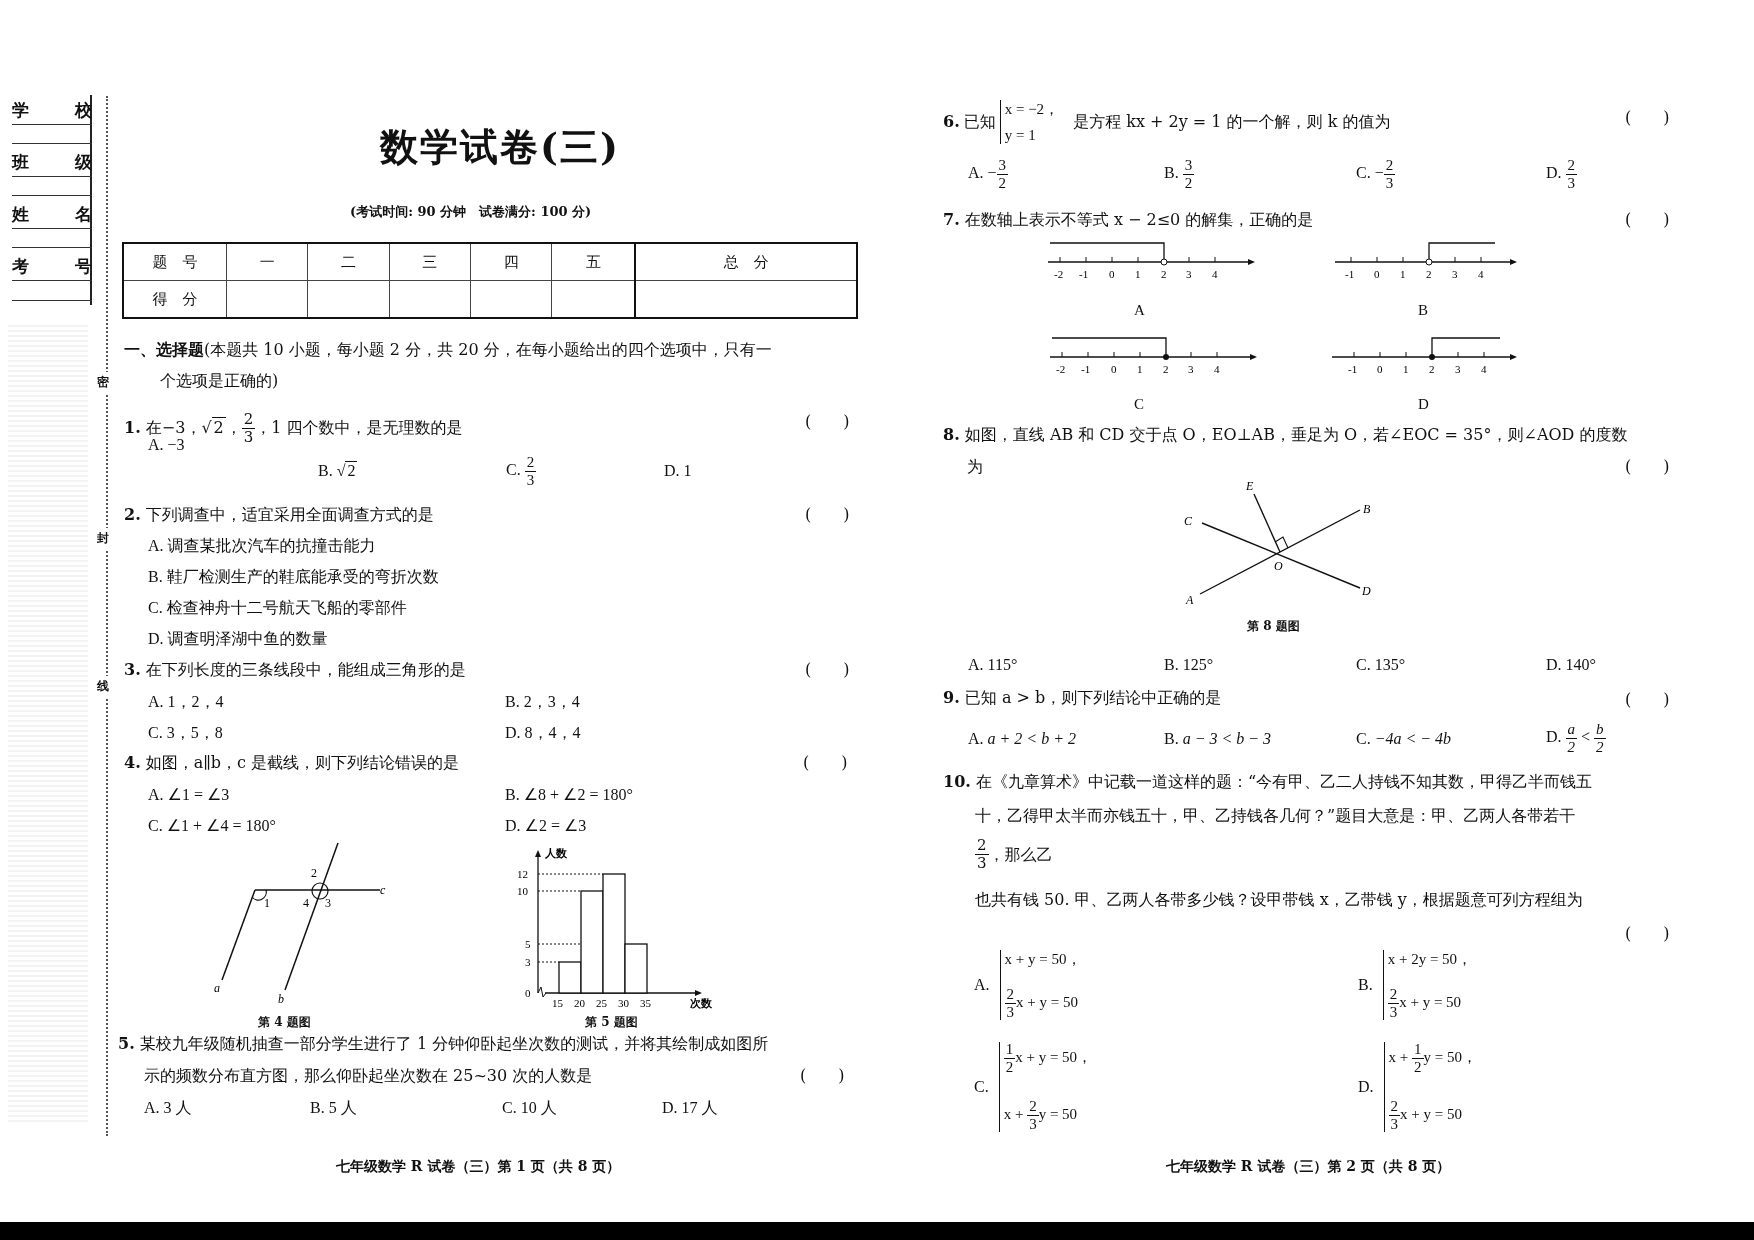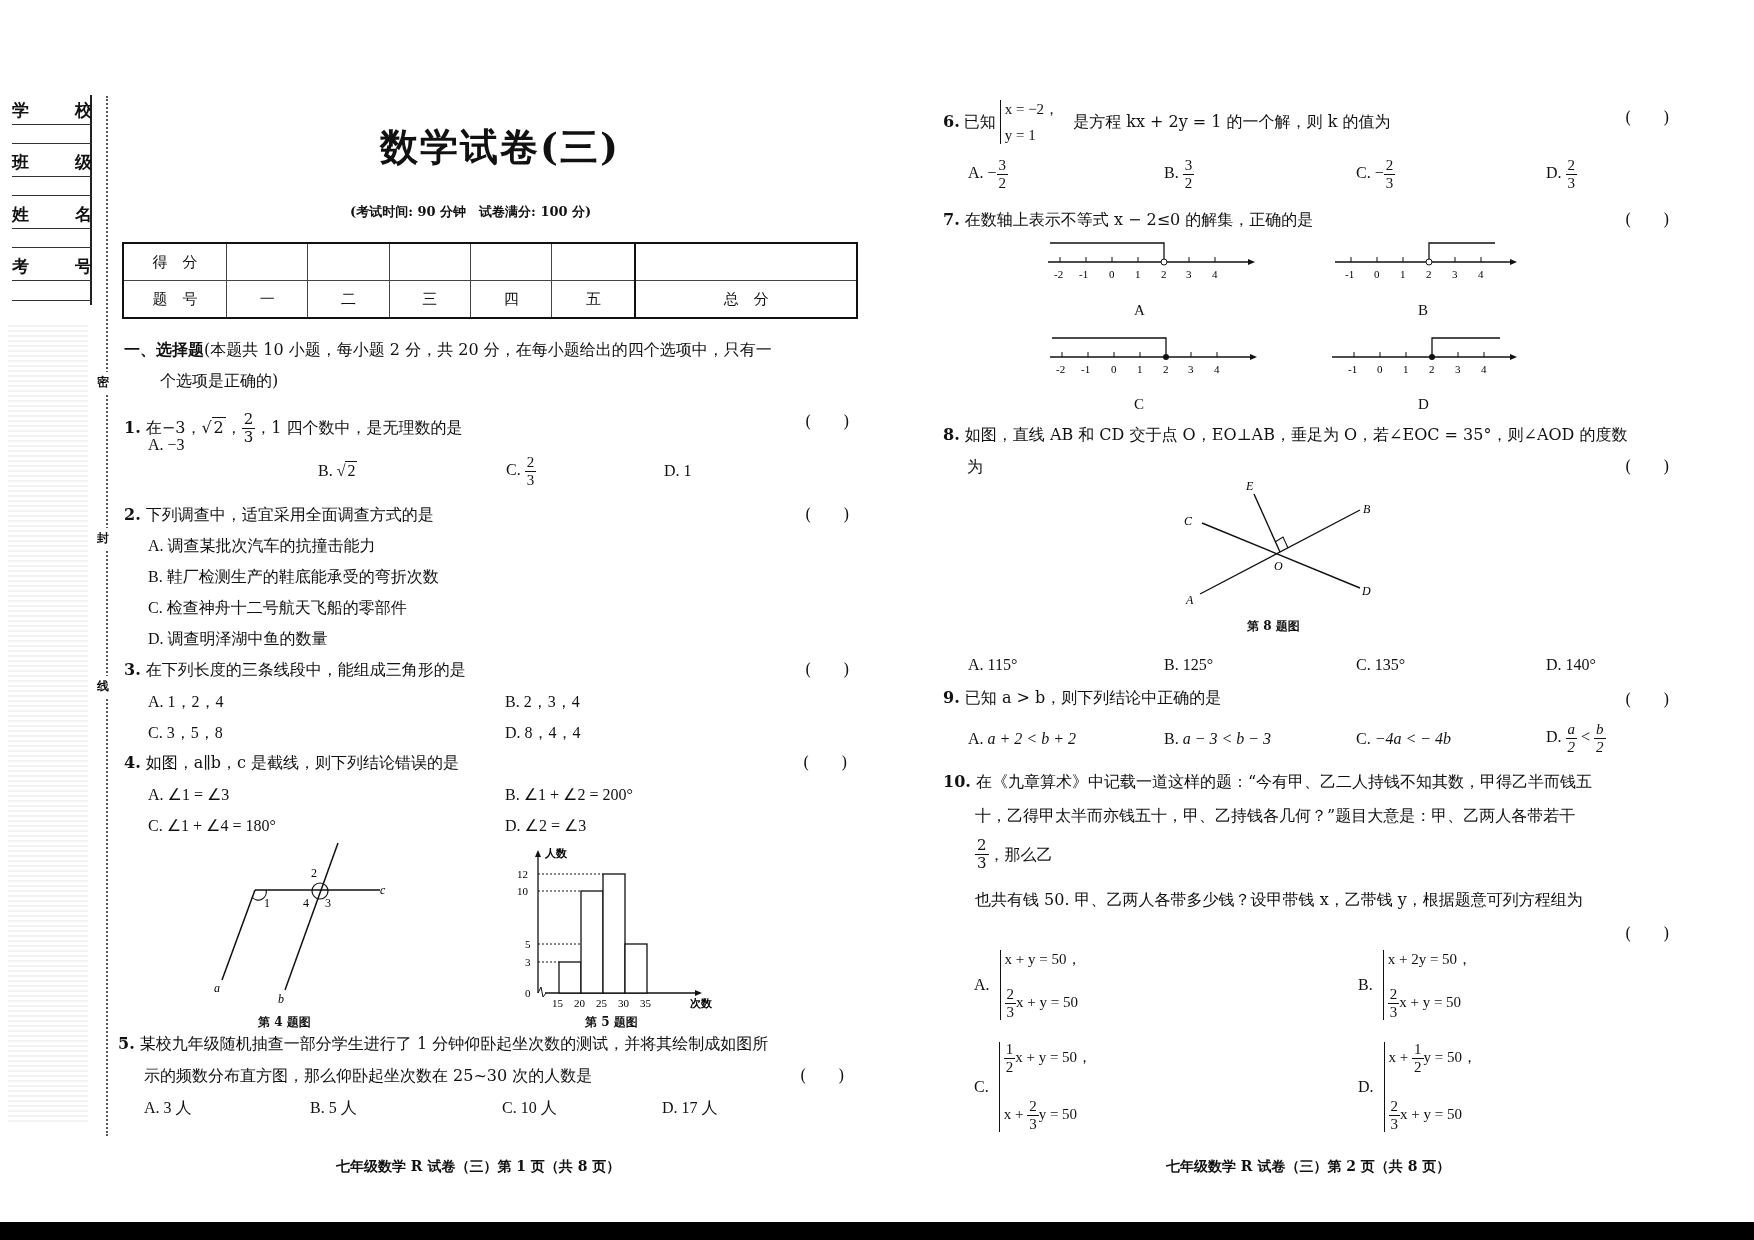--- a/index.html
+++ b/index.html
@@ -64,37 +64,37 @@
 <div class="seal" style="top:372px">密</div>
 <div class="seal" style="top:528px">封</div>
 <div class="seal" style="top:676px">线</div>
 
 <div class="title">数学试卷(三)</div>
 <div class="subtitle">(考试时间: 90 分钟　试卷满分: 100 分)</div>
 
 <table class="score">
   <tbody>
       <tr>
+    <td style="width:100px">题　号</td>
+    <td>一</td>
+    <td>二</td>
+    <td>三</td>
+    <td>四</td>
+    <td>五</td>
+    <td style="border-left:2px solid #111">总　分</td>
+  </tr>
+  <tr>
     <td>得　分</td>
     <td></td>
     <td></td>
     <td></td>
     <td></td>
     <td></td>
     <td style="border-left:2px solid #111"></td>
   </tr>
-  <tr>
-    <td style="width:100px">题　号</td>
-    <td>一</td>
-    <td>二</td>
-    <td>三</td>
-    <td>四</td>
-    <td>五</td>
-    <td style="border-left:2px solid #111">总　分</td>
-  </tr>
 </tbody>
   </table>
 
 <div class="q" style="left:124px;top:340px"><b>一、选择题</b><span>(本题共 10 小题，每小题 2 分，共 20 分，在每小题给出的四个选项中，只有一</span></div>
 <div class="q" style="left:160px;top:371px">个选项是正确的)</div>
 
 <div class="q" style="left:124px;top:412px">
   <b>1.</b>
   <span>在−3，</span>√<span class="sqrt">2</span>，<span class="frac">
       <span class="n">2</span>
@@ -120,21 +120,21 @@
 <div class="q" style="left:124px;top:660px"><b>3.</b> <span>在下列长度的三条线段中，能组成三角形的是</span></div>
 <div class="paren" style="left:805px;top:660px">(　　)</div>
 <div class="opt" style="left:148px;top:692px"><span>A.</span> <span>1，2，4</span></div>
 <div class="opt" style="left:505px;top:692px"><span>B.</span> <span>2，3，4</span></div>
 <div class="opt" style="left:148px;top:723px"><span>C.</span> <span>3，5，8</span></div>
 <div class="opt" style="left:505px;top:723px"><span>D.</span> <span>8，4，4</span></div>
 
 <div class="q" style="left:124px;top:753px"><b>4.</b> <span>如图，a∥b，c 是截线，则下列结论错误的是</span></div>
 <div class="paren" style="left:803px;top:753px">(　　)</div>
 <div class="opt" style="left:148px;top:785px"><span>A.</span> <span>∠1 = ∠3</span></div>
-<div class="opt" style="left:505px;top:785px"><span>B.</span> <span>∠1 + ∠2 = 200°</span></div>
+<div class="opt" style="left:505px;top:785px"><span>B.</span> <span>∠8 + ∠2 = 180°</span></div>
 <div class="opt" style="left:148px;top:816px"><span>C.</span> <span>∠1 + ∠4 = 180°</span></div>
 <div class="opt" style="left:505px;top:816px"><span>D.</span> <span>∠2 = ∠3</span></div>
 
 <svg style="left:200px;top:835px" width="220" height="175">
   <line x1="55" y1="55" x2="180" y2="55" stroke="#111" stroke-width="1.5"></line>
   <line x1="55" y1="55" x2="22" y2="145" stroke="#111" stroke-width="1.5"></line>
   <line x1="138" y1="8" x2="85" y2="155" stroke="#111" stroke-width="1.5"></line>
   <path d="M52,62 A8,8 0 0 0 66,55" fill="none" stroke="#111" stroke-width="1.2"></path>
   <circle cx="120" cy="56" r="8" fill="none" stroke="#111" stroke-width="1.2"></circle>
   <text x="64" y="72" font-size="12">1</text>

